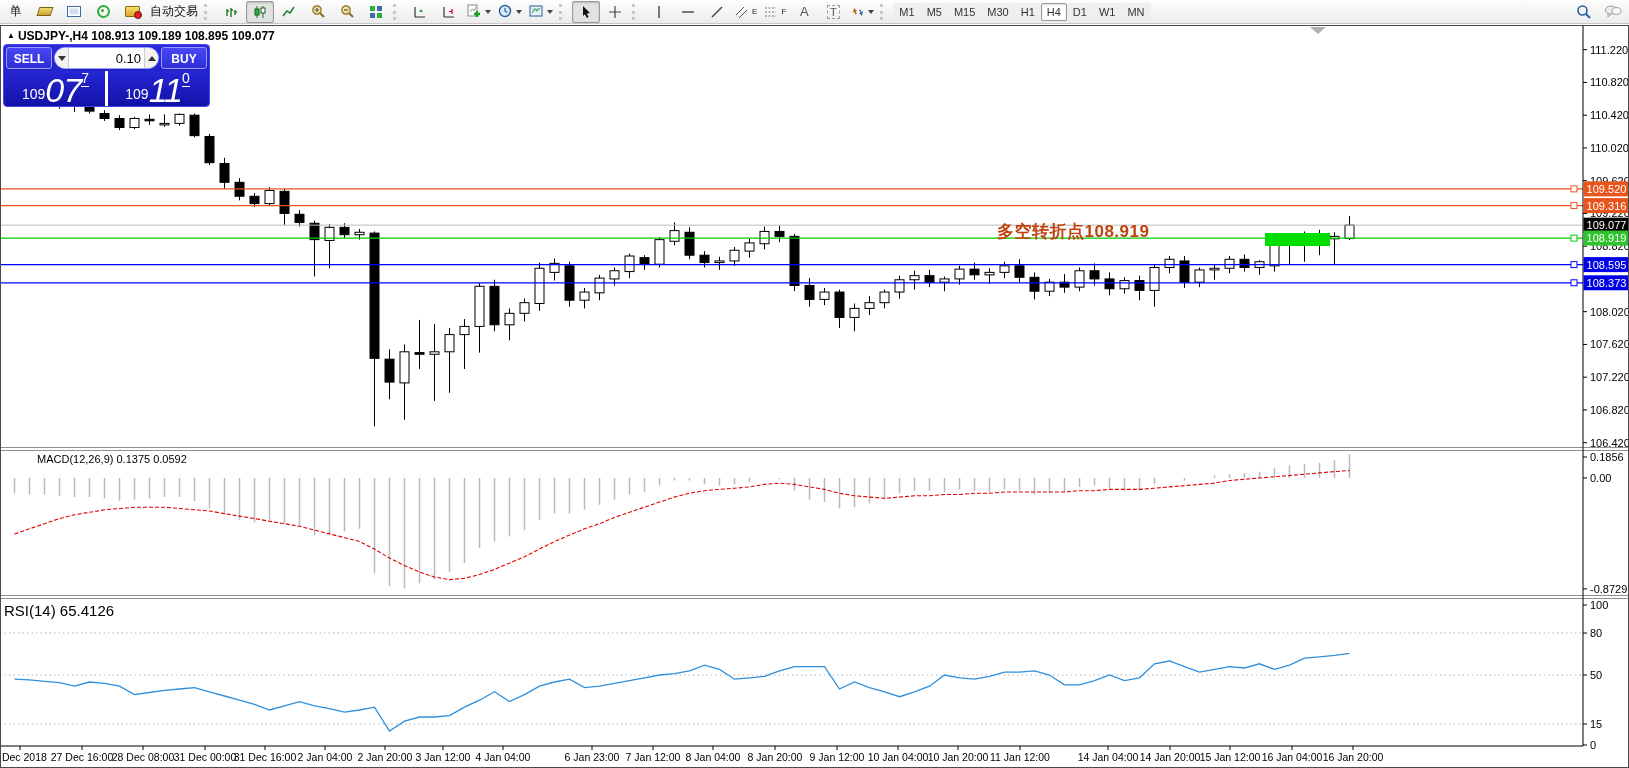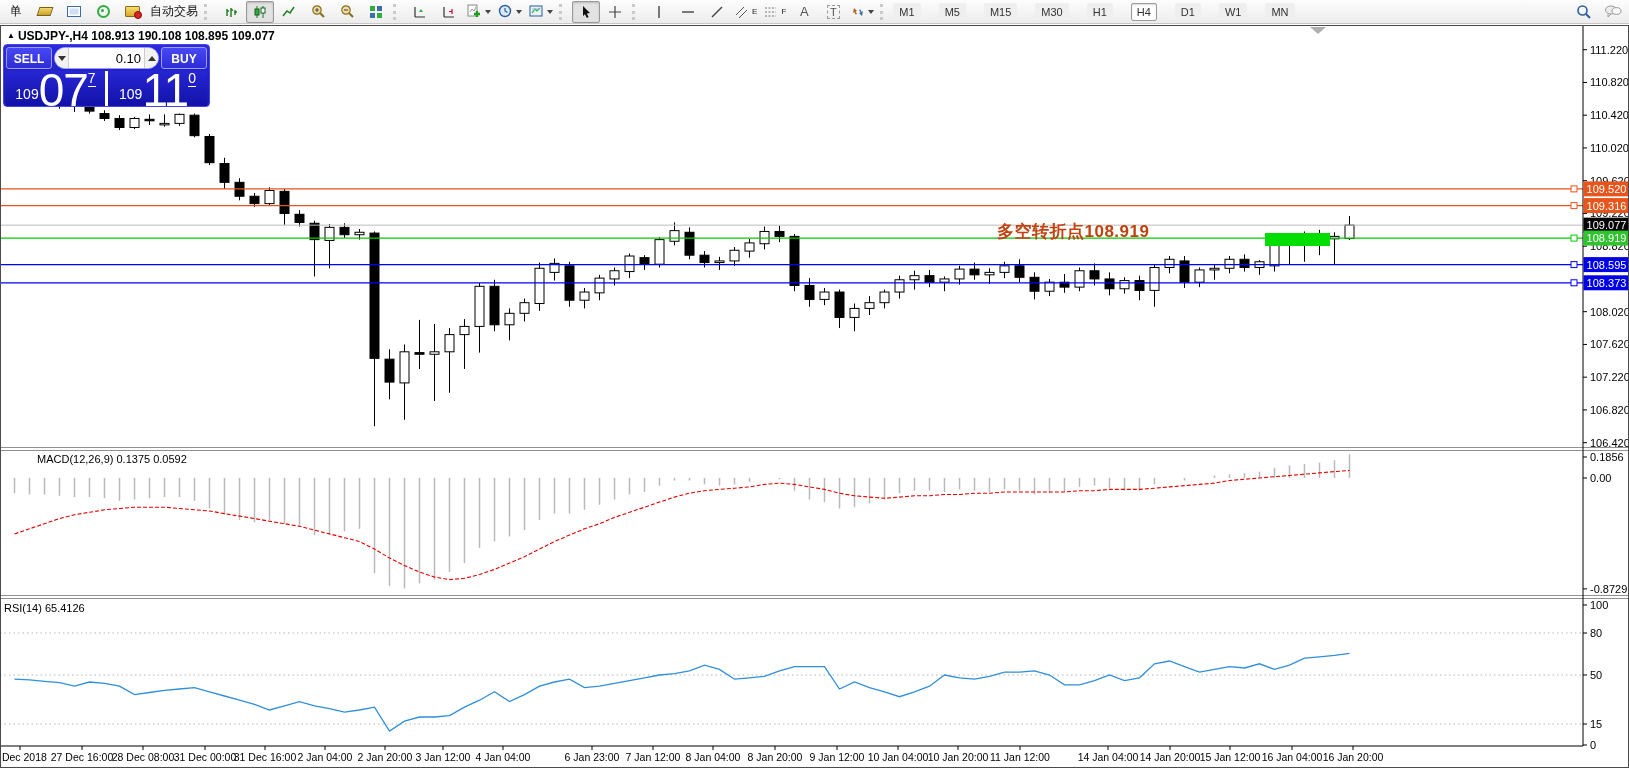--- a/index.html
+++ b/index.html
@@ -37,26 +37,26 @@
     border-radius:3px;color:#fff;font-size:12px;font-weight:bold;padding:4px;}
   .tp-stepper{flex:1;display:flex;background:#fff;border:1px solid #9a9aff;border-radius:11px;overflow:hidden;text-decoration:underline;}
   .tp-step{width:14px;background:#f2f2f2;border:none;border-right:1px solid #ccc;display:flex;align-items:center;justify-content:center;padding:0;}
   .tp-step:last-child{border-right:none;border-left:1px solid #ccc;}
   .tri-dn{width:0;height:0;border-left:4px solid transparent;border-right:4px solid transparent;border-top:5px solid #333;}
   .tri-up{width:0;height:0;border-left:4px solid transparent;border-right:4px solid transparent;border-bottom:5px solid #333;}
   #volume-input{flex:1;border:none;outline:none;text-align:right;font-size:13px;color:#000;width:50px;padding:0 3px;}
   .tp-prices{display:flex;height:35px;margin-top:2px;gap:3px;background:#fff;border-radius:2px;}
   .tp-price{flex:1;background:linear-gradient(#2626d4,#1212a8);display:flex;align-items:flex-end;justify-content:center;padding-bottom:1px;}
   .tp-small{font-size:14px;margin-bottom:3px;}
-  .tp-big{font-size:46px;line-height:30px;font-weight:400;letter-spacing:-1px;}
+  .tp-big{font-size:34px;line-height:30px;font-weight:400;letter-spacing:-1px;font-style:italic;}
   .tp-sup{font-size:14px;align-self:flex-start;border-bottom:1px solid #fff;line-height:15px;}
   #annotation{position:absolute;left:997px;top:220px;z-index:5;font-size:17px;font-weight:bold;
     color:#c2410c;white-space:nowrap;letter-spacing:.5px;}
   #macd-label{position:absolute;left:4px;top:453px;z-index:5;font-size:11px;color:#000;padding-left:33px;}
-  #rsi-label{position:absolute;left:4px;top:602px;z-index:5;font-size:11px;color:#000;}
+  #rsi-label{position:absolute;left:4px;top:602px;z-index:5;font-size:15px;color:#000;}
   #chart-svg{position:absolute;left:0;top:0;z-index:1;}
 </style>
 </head>
 <body>
 <div id="app">
 
   <svg id="chart-svg" width="1629" height="768">
       <rect x="0" y="26" width="1629" height="741" fill="#ffffff"></rect>
       <line x1="0" y1="447.5" x2="1629" y2="447.5" stroke="#909090" stroke-width="1"></line>
       <line x1="0" y1="450.5" x2="1629" y2="450.5" stroke="#909090" stroke-width="1"></line>
@@ -616,21 +616,21 @@
         <span style="font-size:11px;color:#555;border:1px dashed #999;padding:0 2px">T</span>
       </div>
     <div class="tb-btn">
         <svg width="14" height="14">
           <path d="M3 3l3 3-1.5.5L6 9l-1.5.5-1-2.5L2 8z" fill="#b06010"></path>
           <path d="M11 11l-3-3 1.5-.5L8 5l1.5-.5 1 2.5L12 6z" fill="#3c6ea5"></path>
         </svg>
         <span class="dd"></span>
       </div>
     <div class="tb-sep"></div>
-    <div id="tf-group" style="display:flex;gap:18px;align-items:flex-end;">
+    <div id="tf-group" style="display:flex;gap:0;align-items:flex-end;">
         <button class="tf-btn">M1</button>
         <button class="tf-btn">M5</button>
         <button class="tf-btn">M15</button>
         <button class="tf-btn">M30</button>
         <button class="tf-btn">H1</button>
         <button class="tf-btn active">H4</button>
         <button class="tf-btn">D1</button>
         <button class="tf-btn">W1</button>
         <button class="tf-btn">MN</button>
       </div>
@@ -643,21 +643,21 @@
       </div>
     <div class="tb-btn">
         <svg width="18" height="15">
           <ellipse cx="7" cy="6" rx="5.5" ry="4" fill="#eee" stroke="#999"></ellipse>
           <path d="M4 10l0 3 3-3" fill="#eee" stroke="#999"></path>
           <ellipse cx="12.5" cy="7" rx="4.5" ry="3.4" fill="#f8f8f8" stroke="#999"></ellipse>
         </svg>
       </div>
   </div>
 
-  <div id="chart-title"><span class="mk">▲</span><span>USDJPY-,H4  108.913 190.108 108.895 109.077</span></div>
+  <div id="chart-title"><span class="mk">▲</span><span>USDJPY-,H4  108.913 109.189 108.895 109.077</span></div>
 
   <div id="trade-panel">
     <div class="tp-row">
       <button class="tp-btn">SELL</button>
       <div class="tp-stepper">
         <button class="tp-step">
             <span class="tri-dn"></span>
           </button>
         <input id="volume-input" value="0.10" style="">
         <button class="tp-step">

